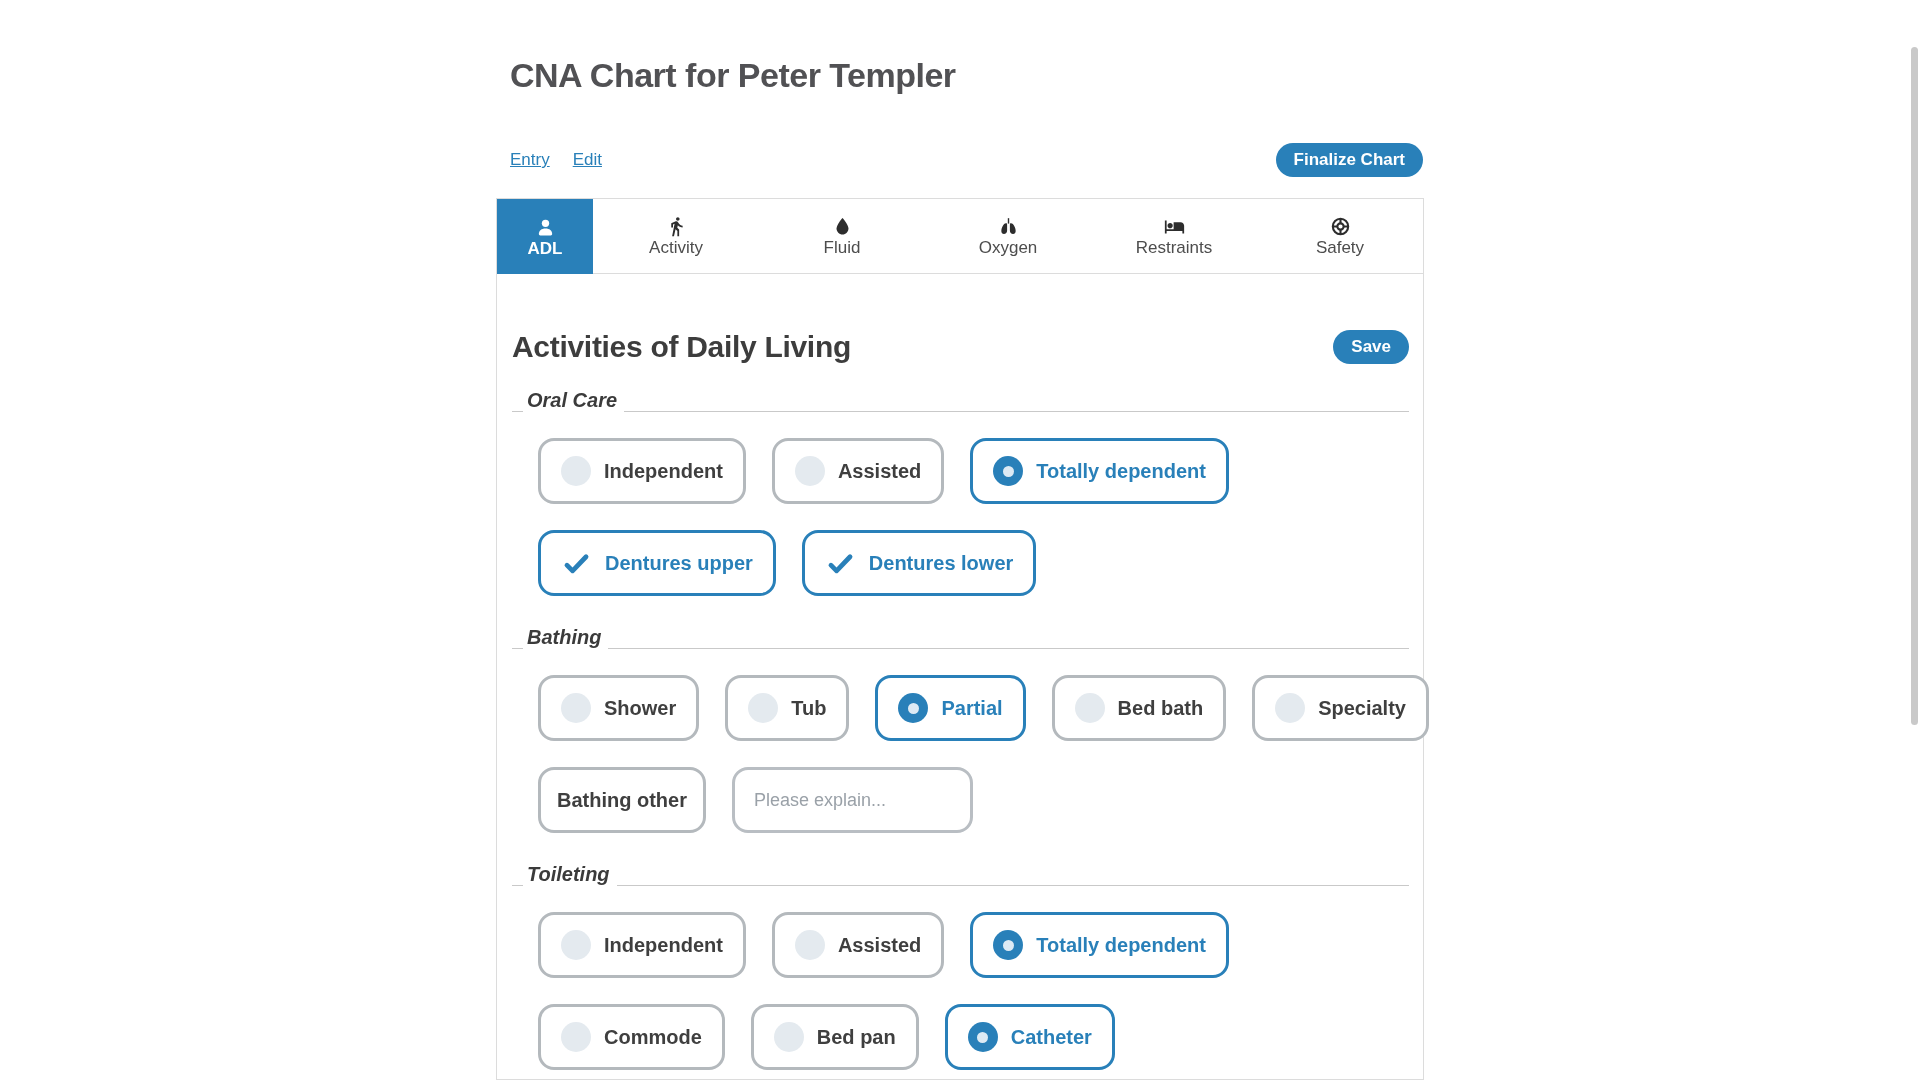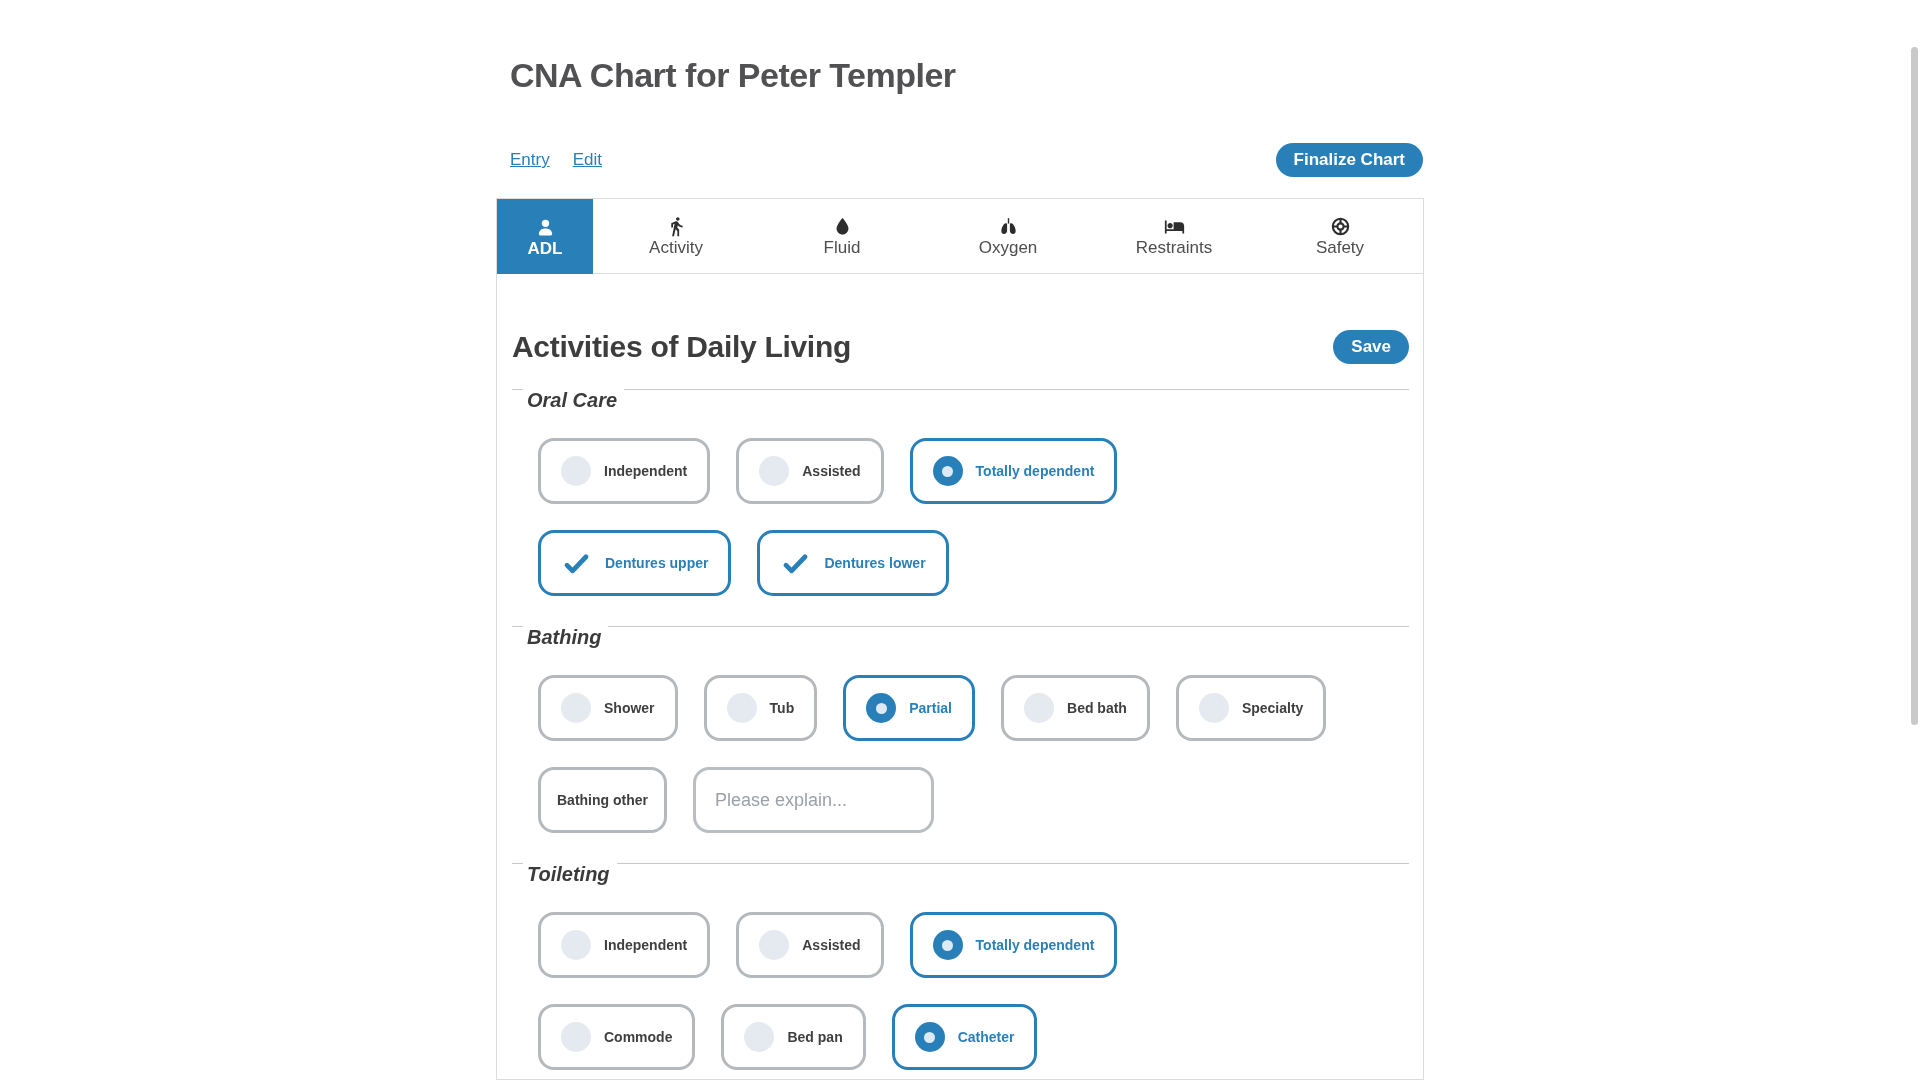--- a/index.html
+++ b/index.html
@@ -41,38 +41,38 @@
   }
   .tab svg { width: 21px; height: 21px; color: #2d2d2d; display: block; }
   .tab .tab-label { font-size: 17px; line-height: 1; }
   .tab.active { flex: 0 0 96px; background: #2980b9; color: #ffffff; margin-bottom: -1px; }
   .tab.active svg { color: #ffffff; }
   .tab.active .tab-label { font-weight: bold; }
   .panel { padding: 56px 14px 0 15px; }
   .panel-head { display: flex; align-items: center; justify-content: space-between; }
   .panel-heading { font-size: 30px; font-weight: bold; color: #3d3d3d; letter-spacing: -0.3px; }
   .legend {
-    display: flex; align-items: flex-start; margin-top: 30px;
+    display: flex; align-items: flex-end; margin-top: 30px;
     font-size: 20px; font-style: italic; font-weight: bold; color: #3b3b3b;
   }
   .legend.first { margin-top: 25px; }
   .legend::before { content: ""; width: 11px; height: 1px; background: #c9c9c9; }
   .legend::after { content: ""; flex: 1; height: 1px; background: #c9c9c9; }
   .legend .legend-text { padding: 0 7px 0 4px; }
   .row { display: flex; align-items: center; gap: 26px; margin: 26px 0 0 26px; }
   .opt {
     height: 66px; border: 3px solid #b4b9bd; border-radius: 16px;
     background: #ffffff; display: inline-flex; align-items: center;
     padding: 0 20px; gap: 13px; cursor: pointer; white-space: nowrap;
   }
   .opt .bubble {
     width: 30px; height: 30px; border-radius: 50%; background: #e4eaef; flex: none;
     display: flex; align-items: center; justify-content: center;
   }
-  .opt .opt-label { font-size: 14px; font-weight: bold; color: #3f3f3f; }
+  .opt .opt-label { font-size: 20px; font-weight: bold; color: #3f3f3f; }
   .opt.selected, .opt.checked { border-color: #2980b9; }
   .opt.selected .opt-label, .opt.checked .opt-label { color: #2980b9; }
   .opt.selected .bubble { background: #2980b9; }
   .opt.selected .bubble::after {
     content: ""; width: 11px; height: 11px; border-radius: 50%; background: #ddeaf4;
   }
   .opt .check-icon { width: 31px; height: 27px; color: #2980b9; flex: none; }
   .opt.plain { padding: 0 16px; }
   .text-input {
     height: 66px; width: 241px; border: 3px solid #b9bec3; border-radius: 16px;

